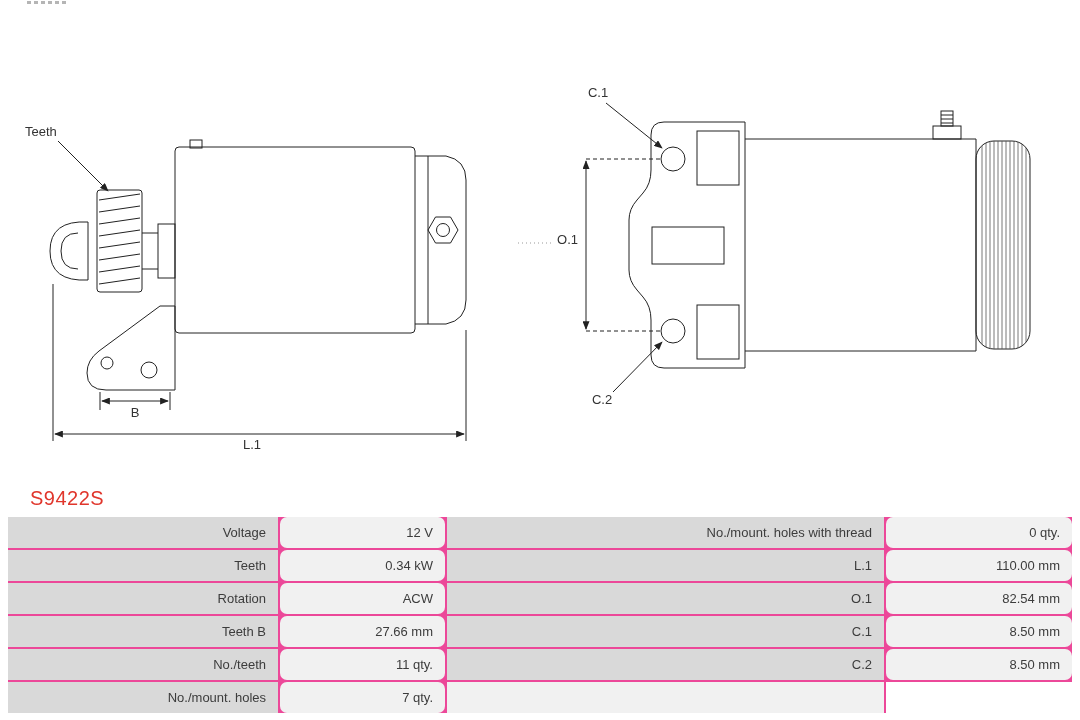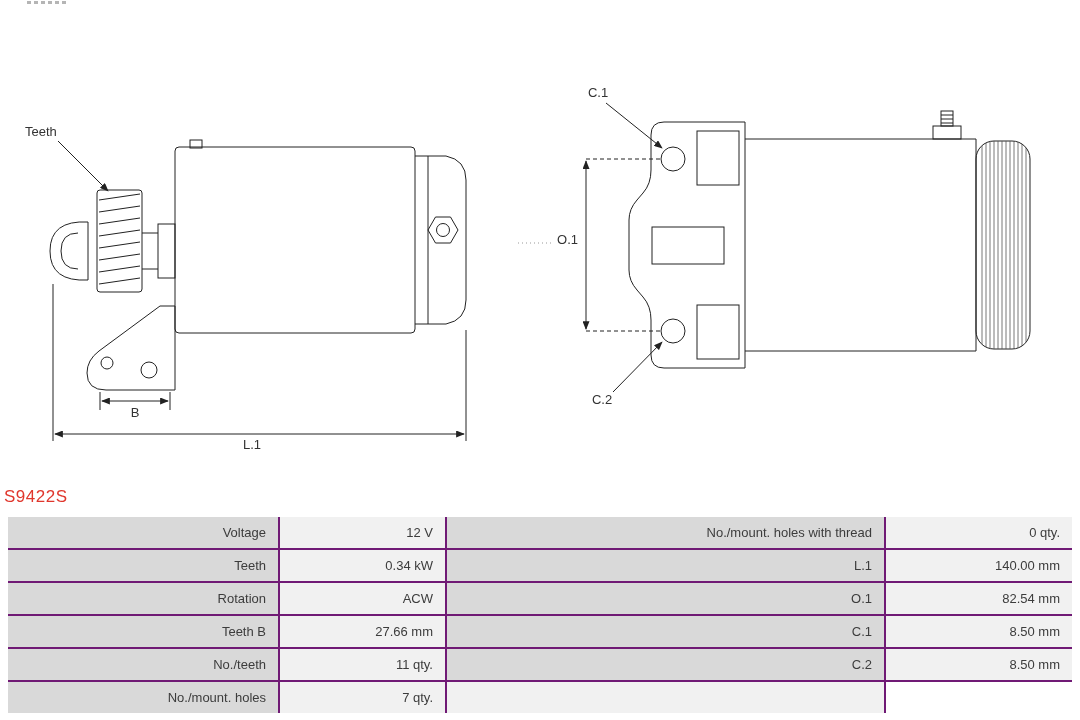--- a/index.html
+++ b/index.html
@@ -5,30 +5,30 @@
   html,body{margin:0;padding:0;background:#ffffff;}
   #page{position:relative;width:1080px;height:720px;background:#ffffff;overflow:hidden;
         font-family:"Liberation Sans", sans-serif;color:#3c3c3c;}
 
   .top-artifact{position:absolute;top:1px;left:27px;width:40px;height:3px;
         background:repeating-linear-gradient(90deg,#b5b5b5 0 4px,transparent 4px 7px);}
 
   .drawing-wrap{position:absolute;top:0;left:0;width:1080px;height:480px;}
   .drawing-wrap svg text{font-family:"Liberation Sans",sans-serif;font-size:13px;fill:#333;stroke:none;}
 
-  .part-number{position:absolute;top:487px;left:4px;font-size:17px;color:#e0362c;
+  .part-number{position:absolute;top:487px;left:30px;font-size:20px;color:#e0362c;
         letter-spacing:0.5px;}
 
   .spec-table{position:absolute;top:517px;left:8px;width:1064px;
-        display:grid;grid-template-columns:270px 165px 437px 1fr;gap:2px;background:#701a75;}
+        display:grid;grid-template-columns:270px 165px 437px 1fr;gap:2px;background:#ec4899;}
   .trow{display:contents;}
   .cell{height:31px;line-height:31px;font-size:13px;text-align:right;padding-right:12px;
         box-sizing:border-box;white-space:nowrap;overflow:hidden;}
   .lbl{background:#d9d9d9;}
-  .val{background:#f1f1f1;}
+  .val{background:#f1f1f1;border-radius:7px;}
   .empty-l{background:#f1f1f1;}
   .empty-r{background:#ffffff;}
 </style>
 </head>
 <body>
 
 <div id="page">
 
   <div class="top-artifact"></div>
 
@@ -120,21 +120,21 @@
       <div class="cell lbl">Voltage</div>
       <div class="cell val">12 V</div>
       <div class="cell lbl">No./mount. holes with thread</div>
       <div class="cell val">0 qty.</div>
     </div>
 
     <div class="trow">
       <div class="cell lbl">Teeth</div>
       <div class="cell val">0.34 kW</div>
       <div class="cell lbl">L.1</div>
-      <div class="cell val">140.00 mm</div>
+      <div class="cell val">110.00 mm</div>
     </div>
 
     <div class="trow">
       <div class="cell lbl">Rotation</div>
       <div class="cell val">ACW</div>
       <div class="cell lbl">O.1</div>
       <div class="cell val">82.54 mm</div>
     </div>
 
     <div class="trow">

